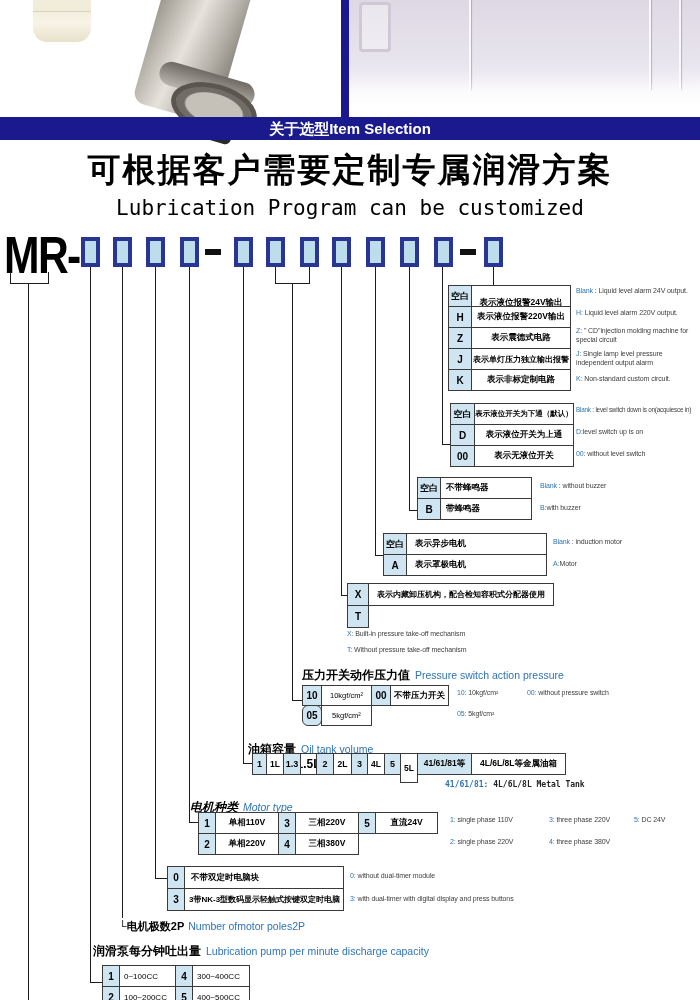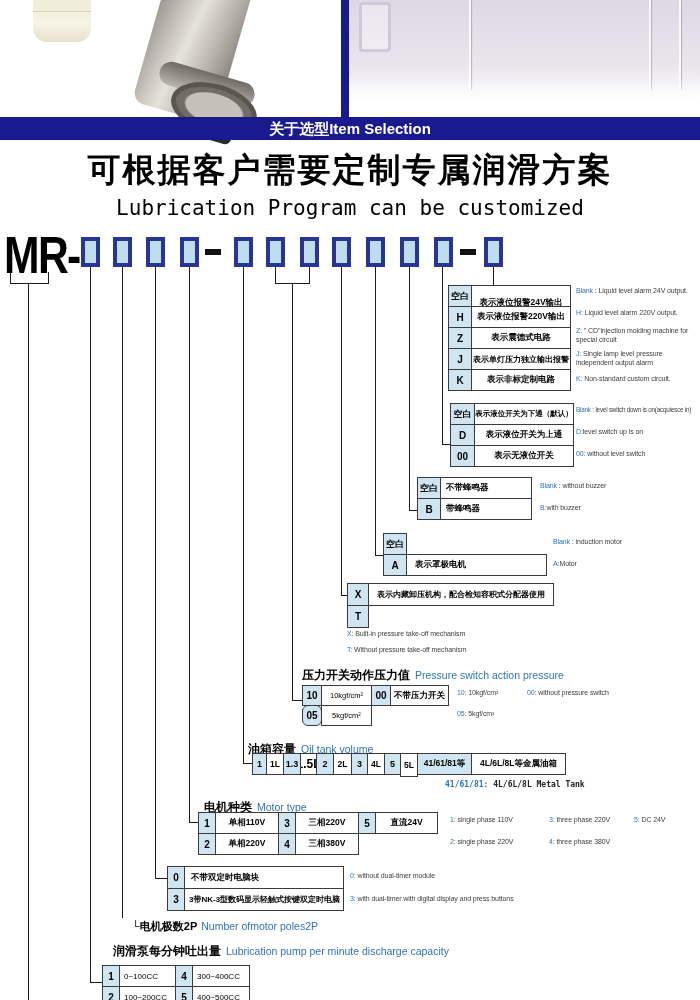--- a/index.html
+++ b/index.html
@@ -52,21 +52,21 @@
   .sechdr{position:absolute;white-space:nowrap;}
   .sechdr .zh{font-size:12px;font-weight:bold;}
   .sechdr .en{font-size:10.5px;color:#2e74b5;margin-left:5px;}
   .note{position:absolute;font-size:7px;color:#404040;white-space:nowrap;letter-spacing:-.1px;}
   .note .nc{color:#2e74b5;}
   .note.wrap{white-space:normal;line-height:1.35;}
   .note.small{font-size:6.3px;letter-spacing:-.2px;}
   #tank-note{position:absolute;left:445px;top:780px;font-size:8px;font-weight:bold;color:#222;
       font-family:"DejaVu Sans Mono",monospace;}
   #tank-note .nc{color:#2e74b5;}
-  #poles-line{position:absolute;left:119px;top:916px;white-space:nowrap;margin-left:13px;}
+  #poles-line{position:absolute;left:119px;top:916px;white-space:nowrap;}
   #poles-line .zh{font-size:11px;font-weight:bold;}
   #poles-line .en{font-size:10.5px;color:#2e74b5;margin-left:4px;}
 </style>
 </head>
 <body>
 
 <div id="photo-strip">
   <div id="cream-part"></div>
   <div id="cream-part-band"></div>
   <div id="conn-body"></div>
@@ -191,20 +191,21 @@
     <div class="cell key" style="width:24px;height:22px;">B</div>
     <div class="cell" style="width:92px;height:22px;justify-content:flex-start;padding-left:5px;">带蜂鸣器</div>
   </div>
   <div class="note" style="left:540px;top:482px;"><span class="nc">Blank</span><span> : without buzzer</span></div>
   <div class="note" style="left:540px;top:504px;"><span class="nc">B:</span><span>with buzzer</span></div>
 </div>
 
 <div>
   <div class="row" style="left:383px;top:533px;">
     <div class="cell key keyzh" style="width:24px;height:22px;">空白</div>
+    <div class="cell" style="width:141px;height:22px;justify-content:flex-start;padding-left:8px;">表示异步电机</div>
   </div>
   <div class="row" style="left:383px;top:554px;">
     <div class="cell key" style="width:24px;height:22px;">A</div>
     <div class="cell" style="width:141px;height:22px;justify-content:flex-start;padding-left:8px;">表示罩极电机</div>
   </div>
   <div class="note" style="left:553px;top:538px;"><span class="nc">Blank</span><span> : induction motor</span></div>
   <div class="note" style="left:553px;top:560px;"><span class="nc">A:</span><span>Motor</span></div>
 </div>
 
 <div>
@@ -245,29 +246,29 @@
   <div class="row" style="left:252px;top:753px;">
     <div class="cell key" style="width:15px;height:22px;font-size:9px;">1</div>
     <div class="cell" style="width:18px;height:22px;">1L</div>
     <div class="cell key" style="width:18px;height:22px;font-size:9px;">1.3</div>
     <div class="cell" style="width:17px;height:22px;font-size:12px;">1.5L</div>
     <div class="cell key" style="width:18px;height:22px;font-size:9px;">2</div>
     <div class="cell" style="width:19px;height:22px;">2L</div>
     <div class="cell key" style="width:17px;height:22px;font-size:9px;">3</div>
     <div class="cell" style="width:18px;height:22px;">4L</div>
     <div class="cell key" style="width:17px;height:22px;font-size:9px;">5</div>
-    <div class="cell" style="width:18px;height:24px;">5L</div>
+    <div class="cell" style="width:18px;height:30px;">5L</div>
     <div class="cell key" style="width:55px;height:22px;font-size:8.5px;">41/61/81等</div>
     <div class="cell" style="width:95px;height:22px;">4L/6L/8L等金属油箱</div>
   </div>
   <div id="tank-note"><span class="nc">41/61/81:</span><span> 4L/6L/8L Metal Tank</span></div>
 </div>
 
 <div>
-  <div class="sechdr" style="left:204px;top:797px;">
+  <div class="sechdr" style="left:190px;top:797px;font-style:italic;">
     <span class="zh">电机种类</span><span class="en">Motor type</span>
   </div>
   <div class="row" style="left:198px;top:812px;">
     <div class="cell key" style="width:18px;height:22px;">1</div>
     <div class="cell" style="width:64px;height:22px;">单相110V</div>
     <div class="cell key" style="width:18px;height:22px;">3</div>
     <div class="cell" style="width:64px;height:22px;">三相220V</div>
     <div class="cell key" style="width:18px;height:22px;">5</div>
     <div class="cell" style="width:63px;height:22px;">直流24V</div>
   </div>
@@ -295,21 +296,21 @@
   </div>
   <div class="note" style="left:350px;top:872px;"><span class="nc">0:</span><span> without dual-timer module</span></div>
   <div class="note" style="left:350px;top:895px;"><span class="nc">3:</span><span> with dual-timer with digital display and press buttons</span></div>
 </div>
 
 <div id="poles-line">
   <span class="zh">└电机极数2P</span><span class="en">Number ofmotor poles2P</span>
 </div>
 
 <div>
-  <div class="sechdr" style="left:93px;top:941px;margin-left:20px;">
+  <div class="sechdr" style="left:93px;top:941px;">
     <span class="zh">润滑泵每分钟吐出量</span><span class="en">Lubrication pump per minute discharge capacity</span>
   </div>
   <div class="row" style="left:102px;top:965px;">
     <div class="cell key" style="width:18px;height:22px;">1</div>
     <div class="cell" style="width:57px;height:22px;font-size:8px;justify-content:flex-start;padding-left:4px;font-weight:normal;">0~100CC</div>
     <div class="cell key" style="width:18px;height:22px;">4</div>
     <div class="cell" style="width:58px;height:22px;font-size:8px;justify-content:flex-start;padding-left:4px;font-weight:normal;">300~400CC</div>
   </div>
   <div class="row" style="left:102px;top:986px;">
     <div class="cell key" style="width:18px;height:22px;">2</div>

